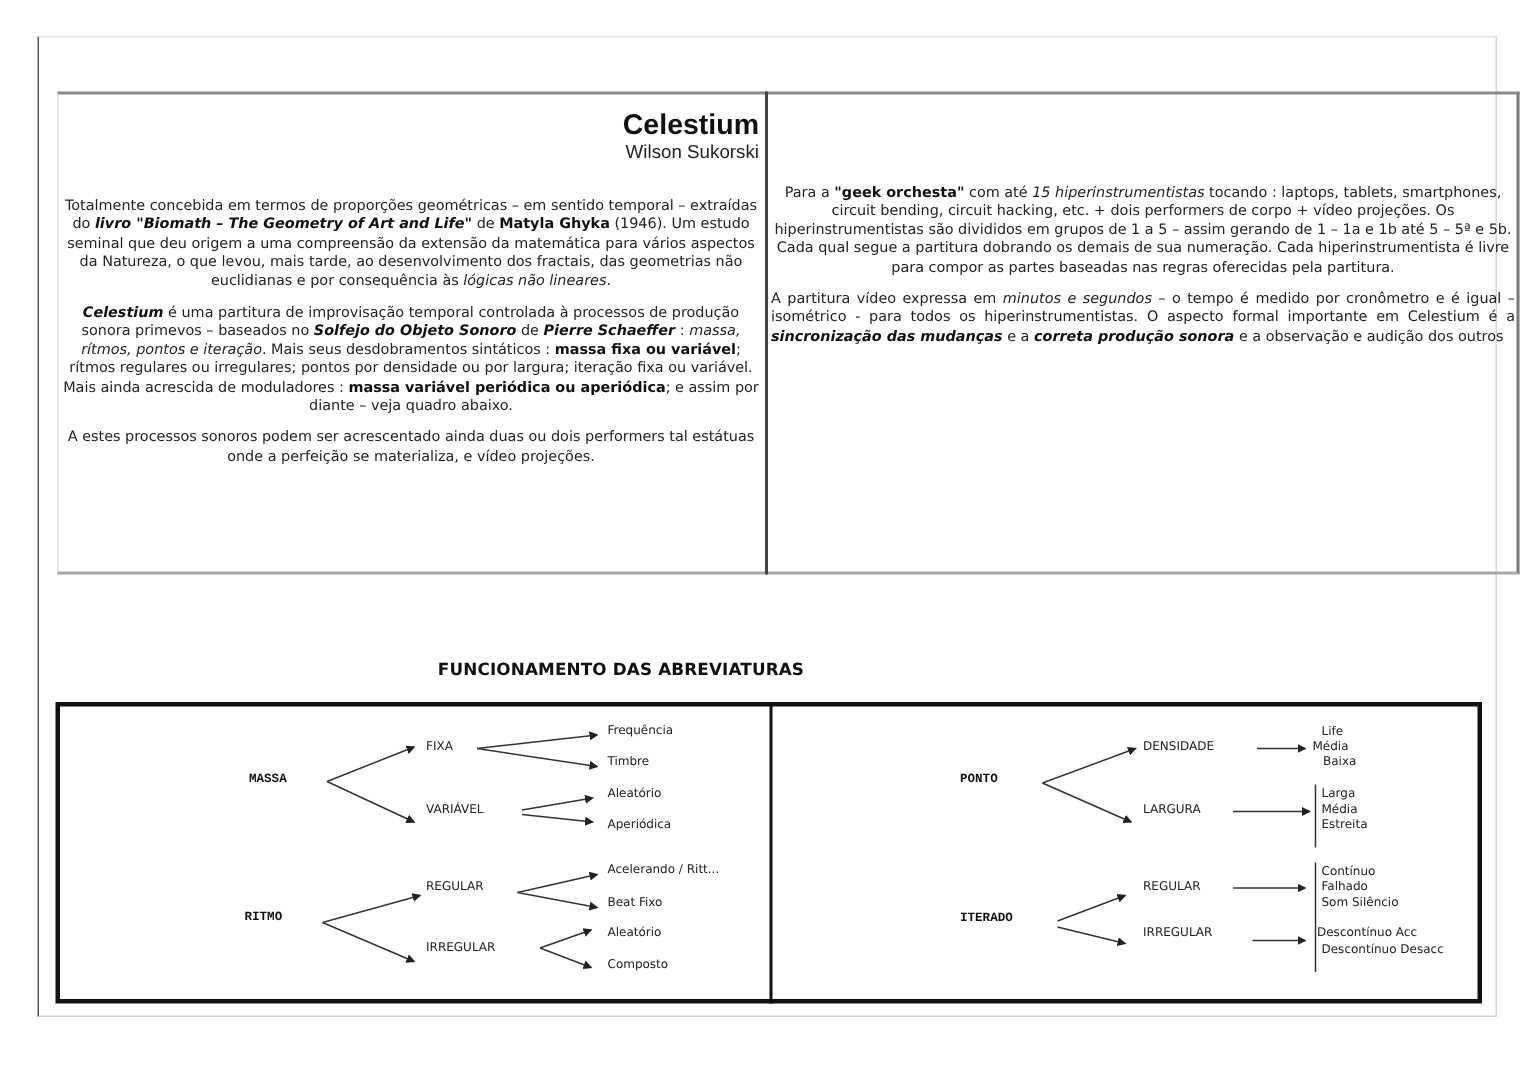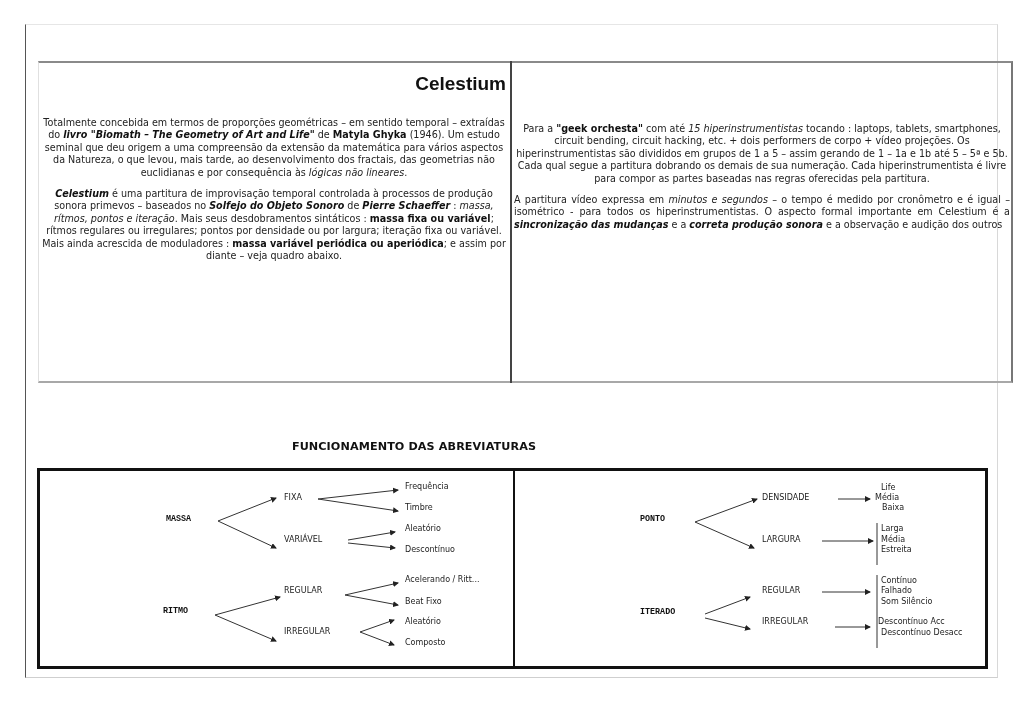--- a/index.html
+++ b/index.html
@@ -35,26 +35,28 @@
 <body>
 
 <div class="page"></div>
 
 <div class="upper"></div>
 <div class="upper-divider"></div>
 
 <div class="col-left">
   <div class="title-block">
     <div class="doc-title">Celestium</div>
+    <div class="doc-author">Wilson Sukorski</div>
   </div>
   <div style="height:23px"></div>
   <p class="centered"><span>Totalmente concebida em termos de proporções geométricas – em sentido temporal – extraídas do </span><b><i>livro "Biomath – The Geometry of Art and Life"</i></b><span> de </span><b>Matyla Ghyka</b><span> (1946). Um estudo seminal que deu origem a uma compreensão da extensão da matemática para vários aspectos da Natureza, o que levou, mais tarde, ao desenvolvimento dos fractais, das geometrias não euclidianas e por consequência às </span><i>lógicas não lineares</i><span>.</span></p>
   <div class="gap"></div>
   <p class="centered"><b><i>Celestium</i></b><span> é uma partitura de improvisação temporal controlada à processos de produção sonora primevos – baseados no </span><b><i>Solfejo do Objeto Sonoro</i></b><span> de </span><b><i>Pierre Schaeffer</i></b><span> : </span><i>massa, rítmos, pontos e iteração</i><span>. Mais seus desdobramentos sintáticos : </span><b>massa fixa ou variável</b><span>; rítmos regulares ou irregulares; pontos por densidade ou por largura; iteração fixa ou variável. Mais ainda acrescida de moduladores : </span><b>massa variável periódica ou aperiódica</b><span>; e assim por diante – veja quadro abaixo.</span></p>
   <div class="gap"></div>
+  <p class="centered">A estes processos sonoros podem ser acrescentado ainda duas ou dois performers tal estátuas onde a perfeição se materializa, e vídeo projeções.</p>
 </div>
 
 <div class="col-right">
   <p class="centered"><span>Para a </span><b>"geek orchesta"</b><span> com até </span><i>15 hiperinstrumentistas</i><span> tocando : laptops, tablets, smartphones, circuit bending, circuit hacking, etc. + dois performers de corpo + vídeo projeções. Os hiperinstrumentistas são divididos em grupos de 1 a 5 – assim gerando de 1 – 1a e 1b até 5 – 5ª e 5b. Cada qual segue a partitura dobrando os demais de sua numeração. Cada hiperinstrumentista é livre para compor as partes baseadas nas regras oferecidas pela partitura.</span></p>
   <div class="gap"></div>
   <p class="justified"><span>A partitura vídeo expressa em </span><i>minutos e segundos</i><span> – o tempo é medido por cronômetro e é igual – isométrico - para todos os hiperinstrumentistas. O aspecto formal importante em Celestium é a </span><b><i>sincronização das mudanças</i></b><span> e a </span><b><i>correta produção sonora</i></b><span> e a observação e audição dos outros</span></p>
 </div>
 
 <div class="section-heading">FUNCIONAMENTO DAS ABREVIATURAS</div>
 
@@ -96,21 +98,21 @@
     <line x1="877" y1="575" x2="877" y2="648"></line>
   </g>
 </svg>
 
 <div class="root" style="left:166px;top:514px">MASSA</div>
 <div class="lbl" style="left:284px;top:493px">FIXA</div>
 <div class="lbl" style="left:284px;top:535px">VARIÁVEL</div>
 <div class="lbl" style="left:405px;top:482px">Frequência</div>
 <div class="lbl" style="left:405px;top:503px">Timbre</div>
 <div class="lbl" style="left:405px;top:524px">Aleatório</div>
-<div class="lbl" style="left:405px;top:545px">Descontínuo</div>
+<div class="lbl" style="left:405px;top:545px">Aperiódica</div>
 
 <div class="root" style="left:163px;top:606px">RITMO</div>
 <div class="lbl" style="left:284px;top:586px">REGULAR</div>
 <div class="lbl" style="left:284px;top:627px">IRREGULAR</div>
 <div class="lbl" style="left:405px;top:575px">Acelerando / Ritt...</div>
 <div class="lbl" style="left:405px;top:597px">Beat Fixo</div>
 <div class="lbl" style="left:405px;top:617px">Aleatório</div>
 <div class="lbl" style="left:405px;top:638px">Composto</div>
 
 <div class="root" style="left:640px;top:514px">PONTO</div>

